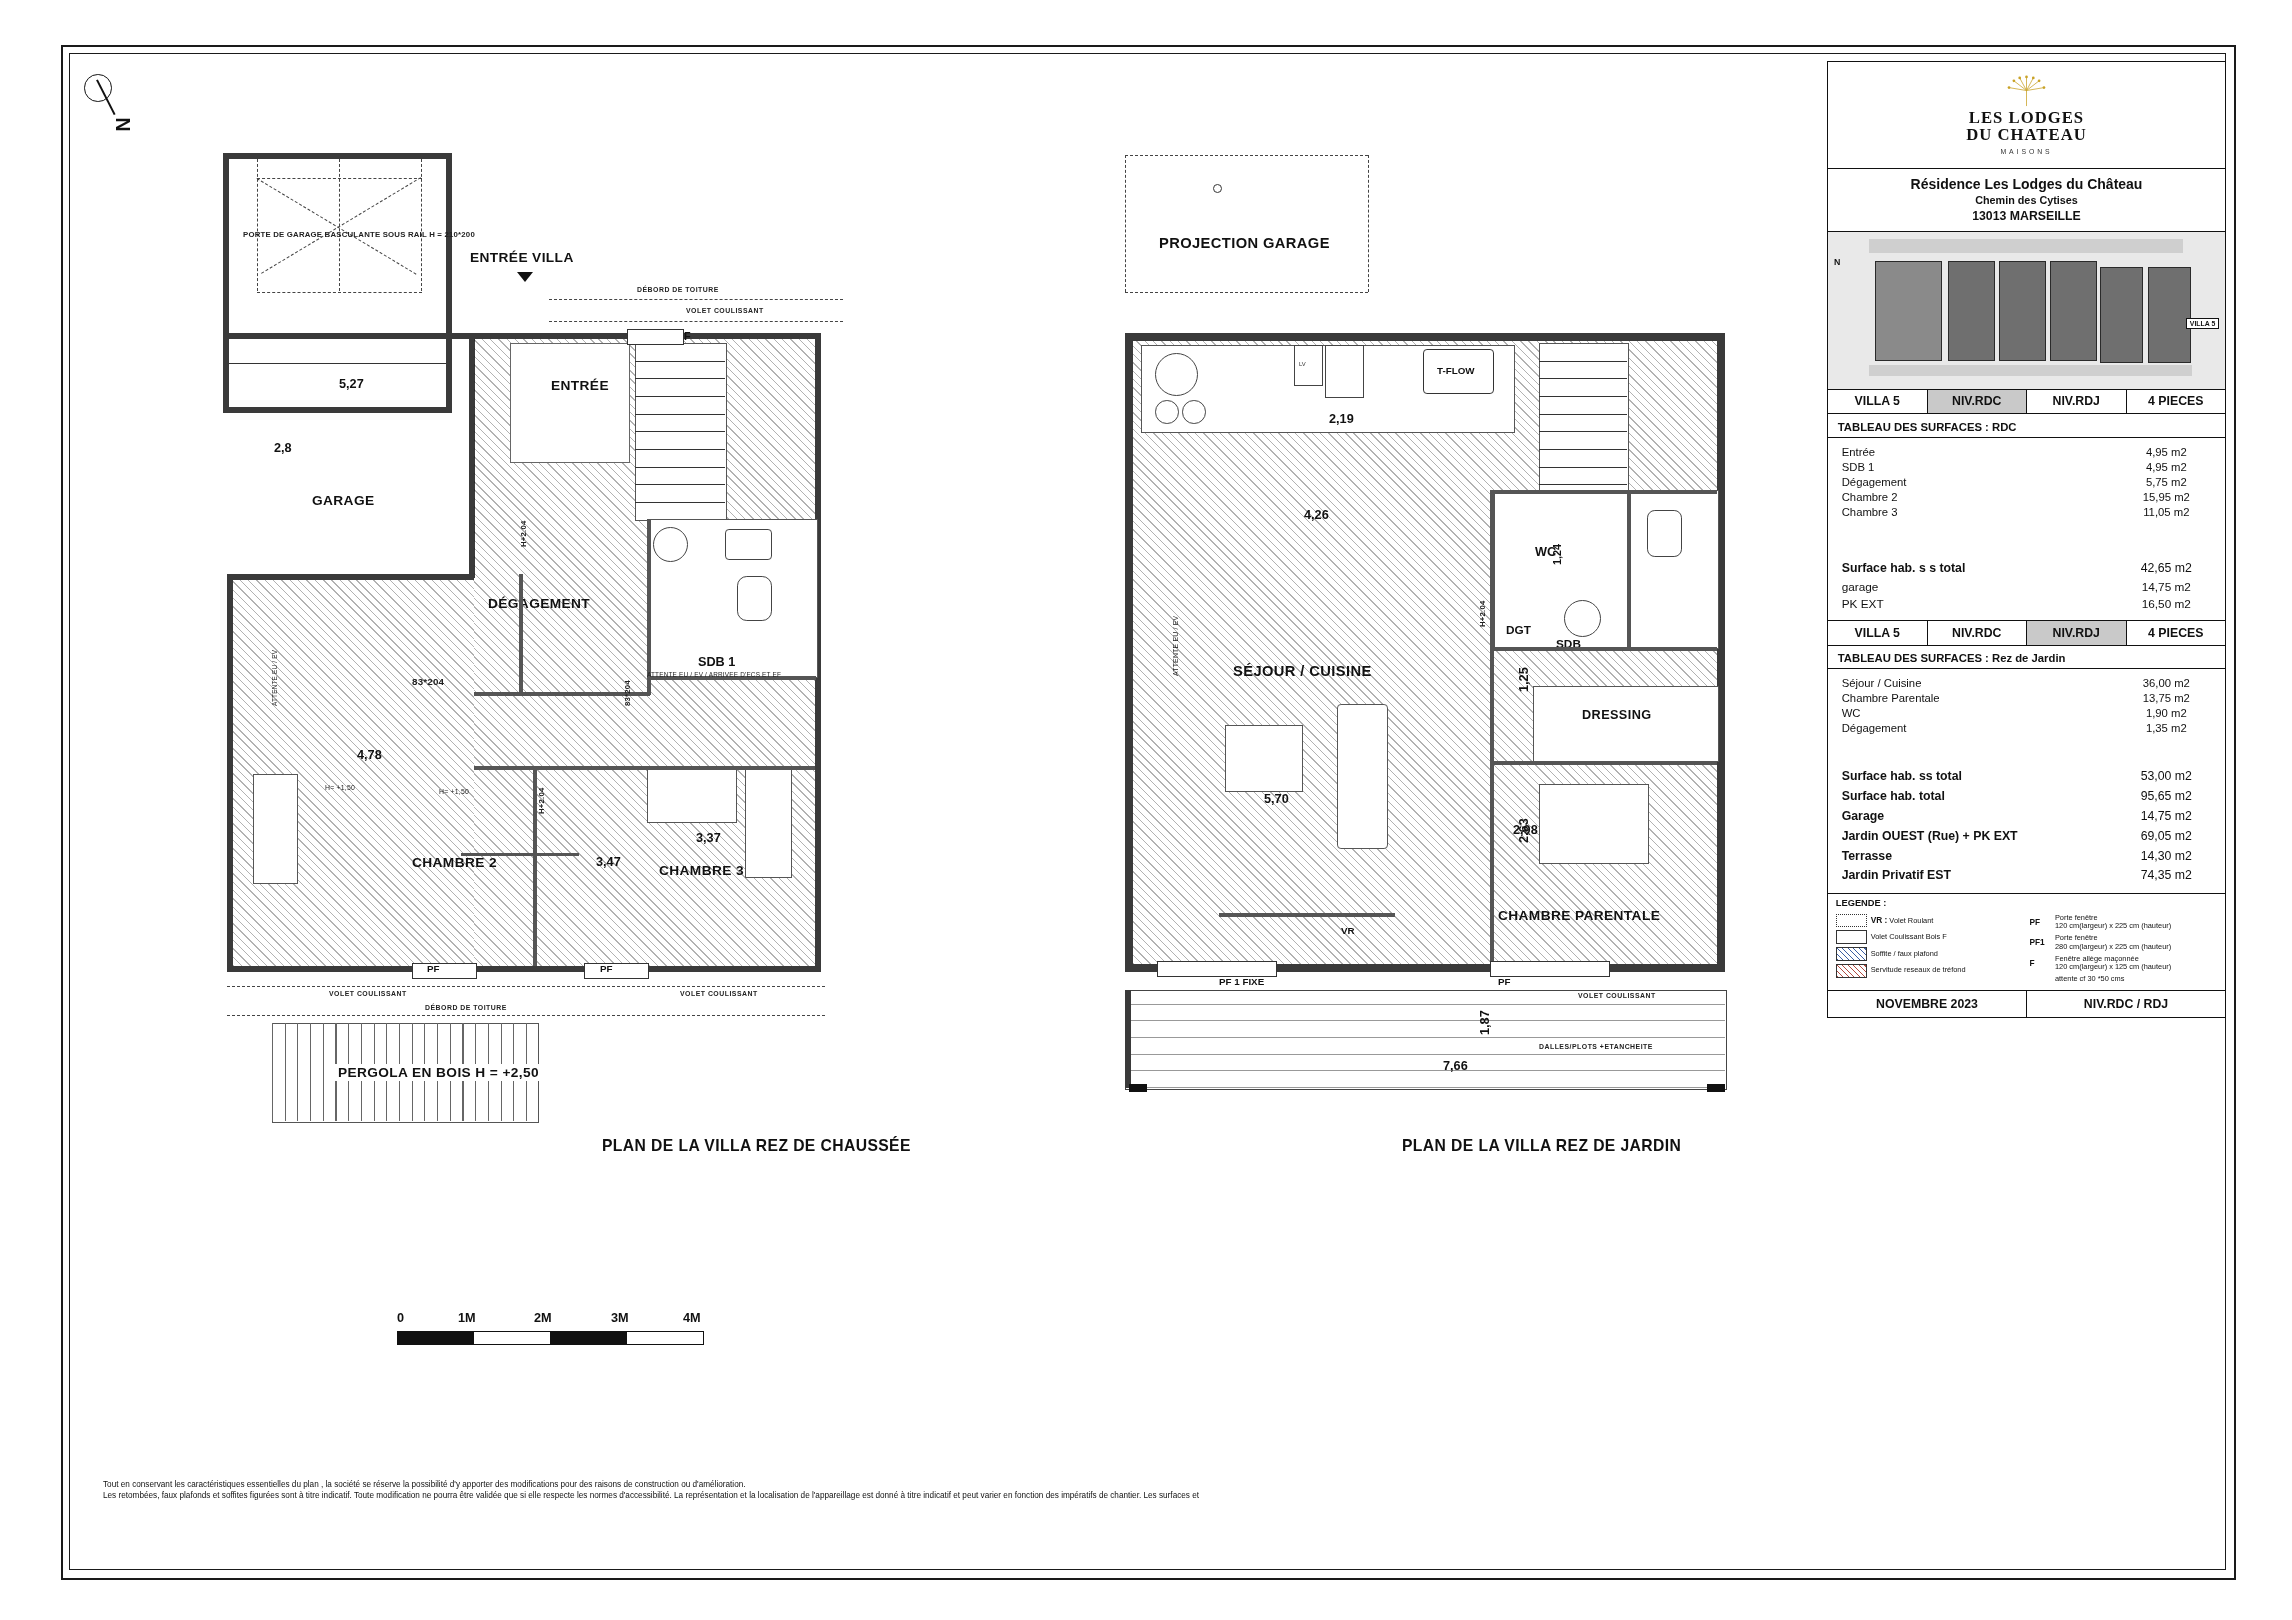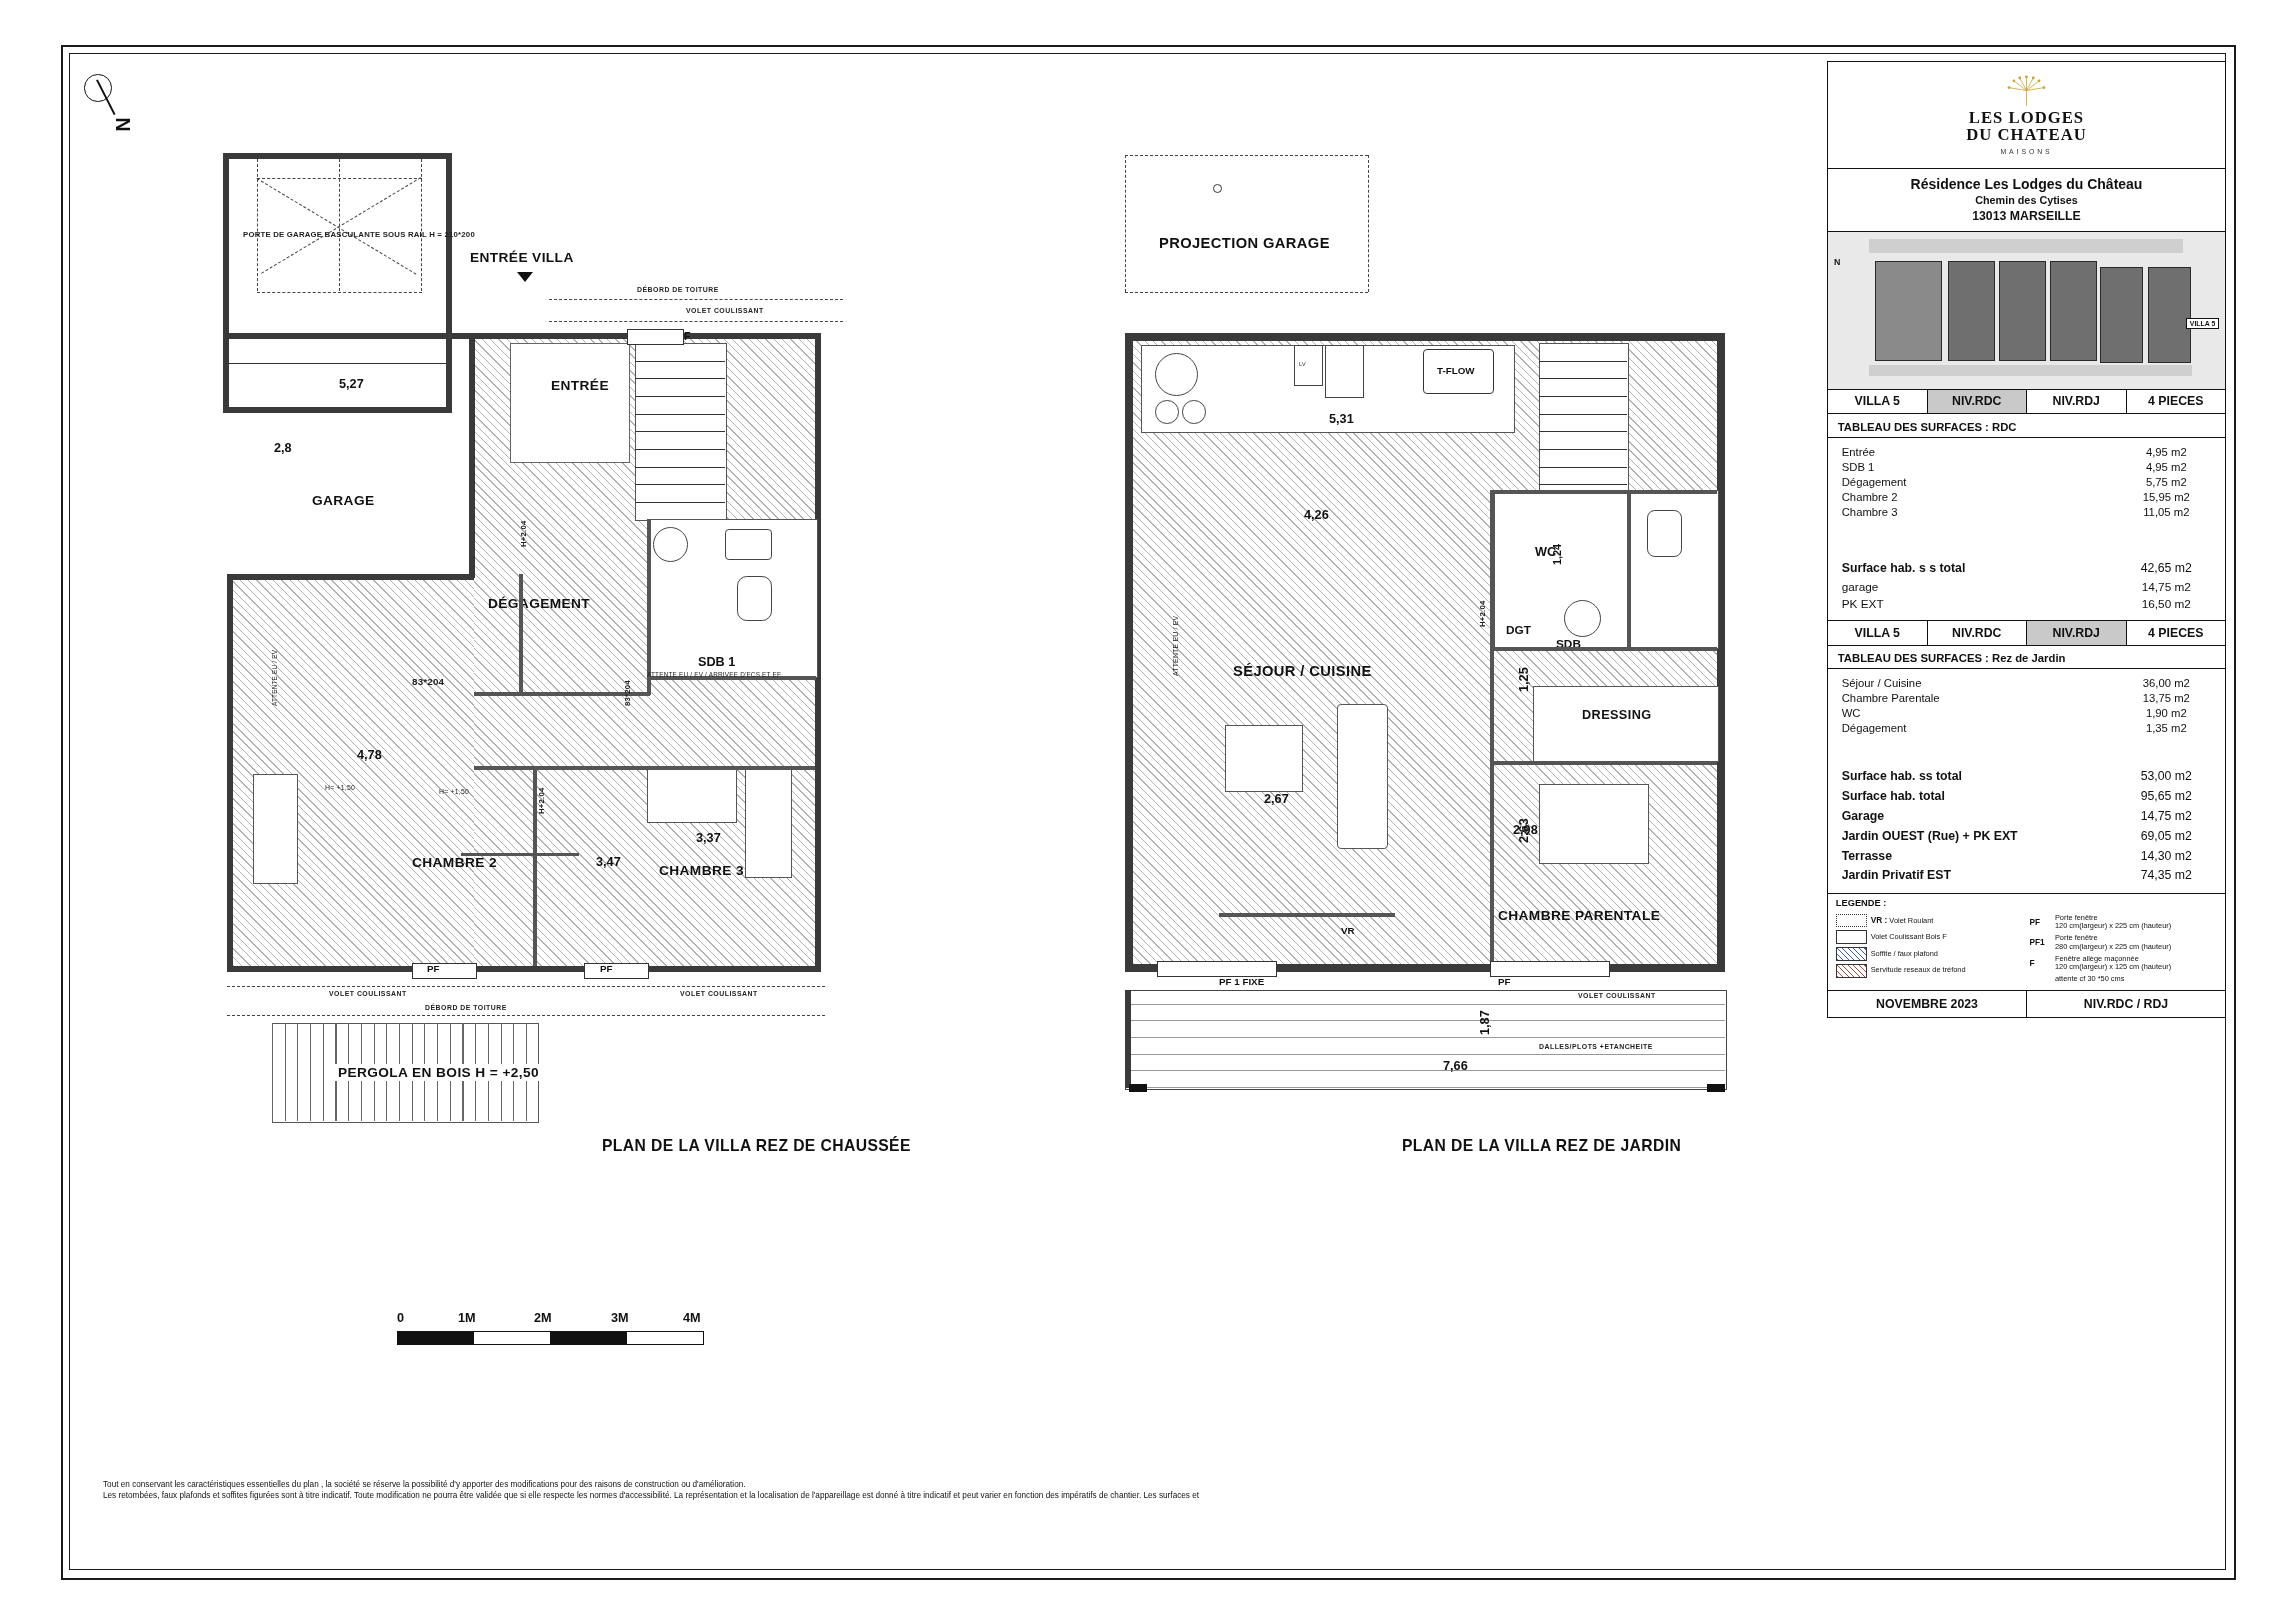--- a/index.html
+++ b/index.html
@@ -273,23 +273,23 @@
   <div class="lbl" style="left:1233px;top:663px;font-size:14.7px;">SÉJOUR / CUISINE</div>
   <div class="room" style="left:1225px;top:725px;width:76px;height:65px;background:#fff;border:1px solid #555;"></div>
   <div class="room" style="left:1337px;top:704px;width:49px;height:143px;background:#fff;border:1px solid #555;border-radius:3.9px;"></div>
 
   <div class="wallthin" style="left:1133px;top:490px;width:7.8px;height:0;"></div>
   <div class="wallthin" style="left:1494px;top:647px;width:223px;height:3.9px;"></div>
   <div class="wallthin" style="left:1494px;top:761px;width:223px;height:3.9px;"></div>
   <div class="wallthin" style="left:1490px;top:490px;width:227px;height:3.9px;"></div>
   <div class="wallthin" style="left:1627px;top:490px;width:3.9px;height:157px;"></div>
 
-  <div class="dim" style="left:1329px;top:412px;">5,31</div>
+  <div class="dim" style="left:1329px;top:412px;">2,19</div>
   <div class="dim" style="left:1304px;top:508px;">4,26</div>
-  <div class="dim" style="left:1264px;top:792px;">2,67</div>
+  <div class="dim" style="left:1264px;top:792px;">5,70</div>
   <div class="dim" style="left:1513px;top:823px;">2,98</div>
   <div class="dim" style="left:1517px;top:843px;transform:rotate(-90deg);transform-origin:left top;">2,63</div>
   <div class="dim" style="left:1517px;top:692px;transform:rotate(-90deg);transform-origin:left top;">1,25</div>
   <div class="dim" style="left:1551px;top:565px;font-size:10.8px;transform:rotate(-90deg);transform-origin:left top;">1,24</div>
   <div class="tiny" style="left:1172px;top:676px;font-size:6.9px;transform:rotate(-90deg);transform-origin:left top;">ATTENTE EU / EV</div>
   <div class="tiny bold" style="left:1478px;top:627px;font-size:7.8px;transform:rotate(-90deg);transform-origin:left top;">H+2.04</div>
 
   <div class="room" style="left:1157px;top:961px;width:118px;height:13.7px;background:#fff;border:1px solid #333;"></div>
   <div class="lbl-sm" style="left:1219px;top:976px;font-size:9.8px;"></div>
   <div class="lbl-sm" style="left:1219px;top:976px;font-size:9.8px;">PF 1    FIXE</div>

